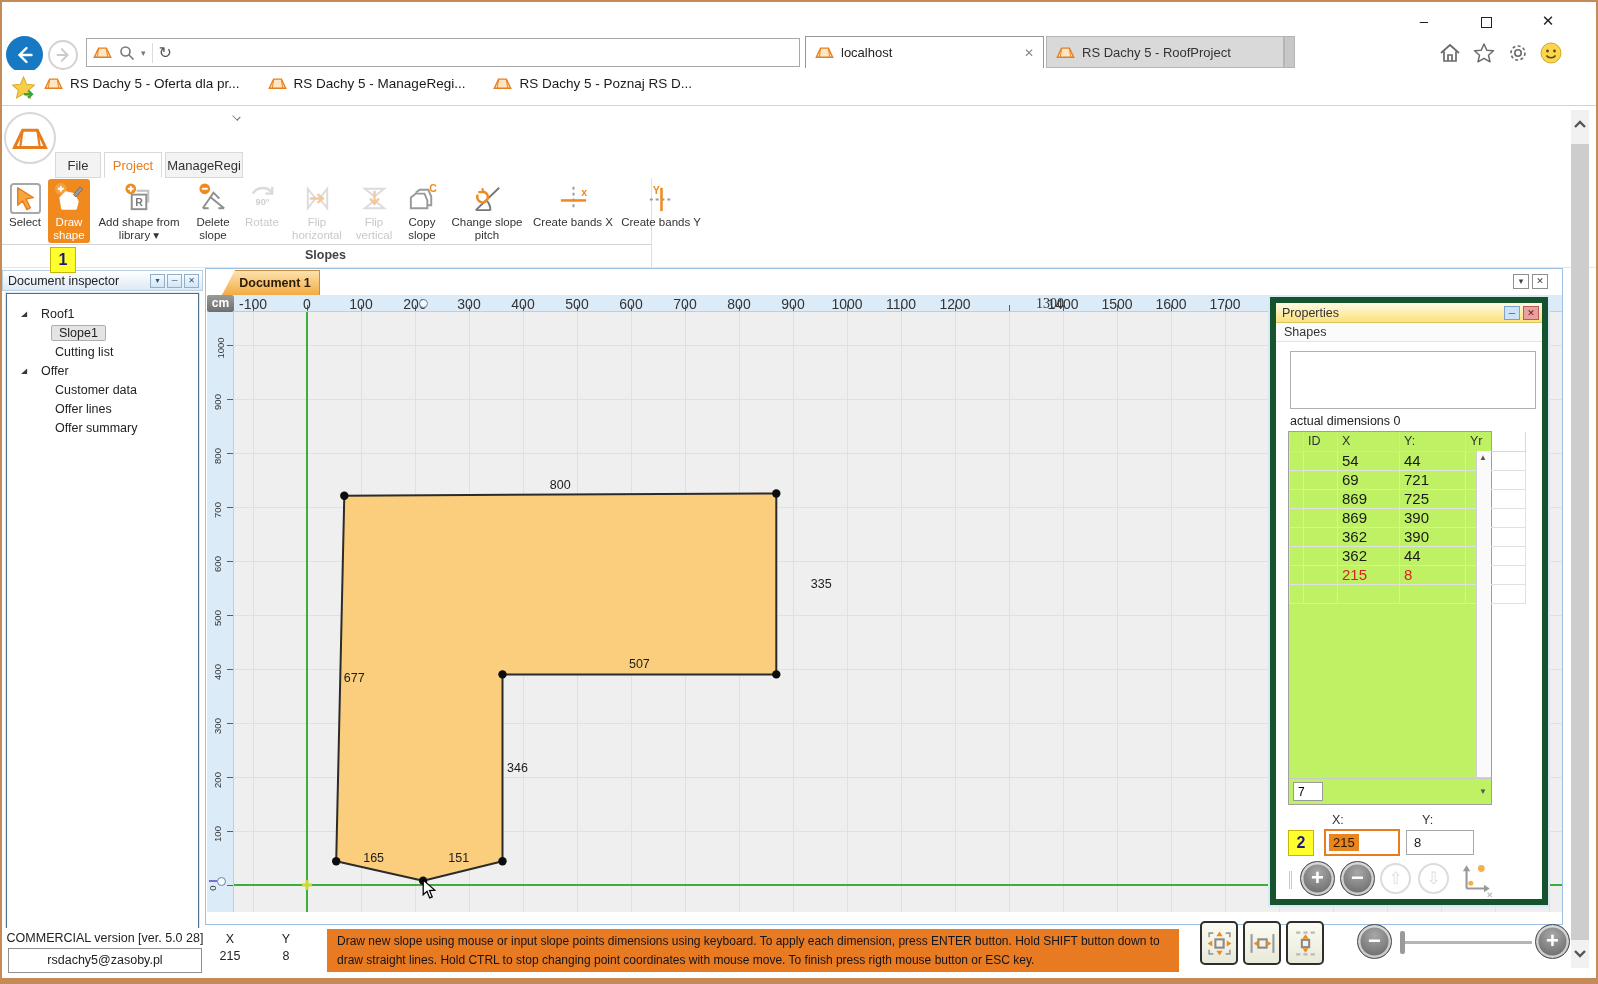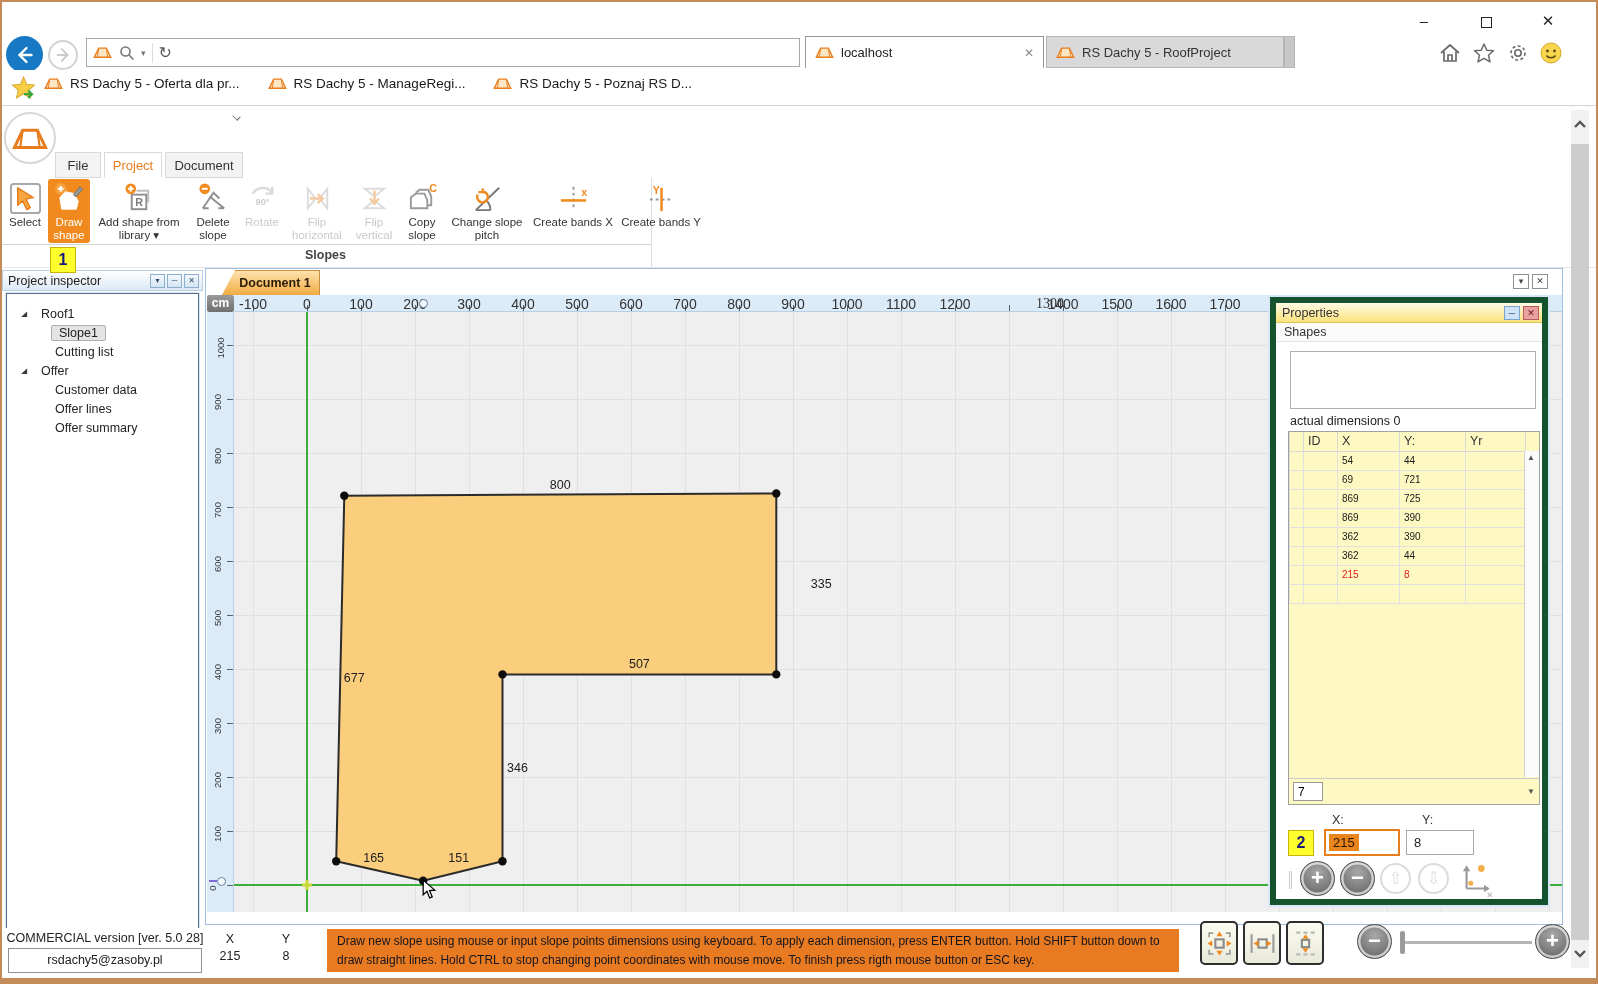--- a/index.html
+++ b/index.html
@@ -93,24 +93,24 @@
   
   .props { left:1270px; top:297px; width:278px; height:608px; background:#fff; border:6px solid #14532d; box-shadow:0 0 0 2px #d9e7f6; z-index:5; }
   .props-header { position:absolute; left:0; right:0; top:0; height:20px; background:linear-gradient(#fffbe6,#fbe27a); border-bottom:1px solid #dcc45e; display:flex; align-items:center; font-size:12.5px; color:#333; padding-left:6px; }
   .props-btns { margin-left:auto; display:flex; gap:3px; padding-right:3px; }
   .pbtn { width:16px; height:14px; font-size:9px; line-height:13px; text-align:center; }
   .pbtn.min { background:#cfe3f7; border:1px solid #7aa4cc; color:#2d4a66; }
   .pbtn.cls { background:#e9a0a0; border:1px solid #b85c5c; color:#6e1414; }
   .props-section { position:absolute; left:0; right:0; top:20px; height:19px; font-size:12.5px; color:#333; padding-left:8px; line-height:19px; background:#fbfbfb; border-bottom:1px solid #e4e4e4; }
   .shape-list { position:absolute; left:14px; top:48px; width:246px; height:58px; border:1px solid #b0b0b0; background:#fff; }
   .dims-label { position:absolute; left:14px; top:111px; font-size:12.5px; color:#222; }
-  .ptable-wrap { position:absolute; left:12px; top:128px; width:252px; height:374px; border:1px solid #a0a0a0; background:#fef9c3; }
+  .ptable-wrap { position:absolute; left:12px; top:128px; width:204px; height:374px; border:1px solid #a0a0a0; background:#bef264; }
   table.ptable { border-collapse:collapse; width:236px; table-layout:fixed; }
   .ptable th { font-weight:normal; text-align:left; font-size:12.5px; color:#333; border:1px solid #d8d8d8; border-top:none; height:19px; padding:0 4px; }
-  .ptable td { font-size:10px; color:#1a1a1a; border:1px solid #e0e0e0; height:19px; padding:0 4px; overflow:hidden; }
+  .ptable td { font-size:15px; color:#1a1a1a; border:1px solid #e0e0e0; height:19px; padding:0 4px; overflow:hidden; }
   .ptable .red td { color:#e02020; }
   .pt-scroll { position:absolute; right:0; top:19px; bottom:27px; width:15px; border-left:1px solid #d0d0d0; background:#fafafa; }
   .pt-up { position:absolute; top:2px; left:2px; font-size:8px; color:#555; }
   .pt-footer { position:absolute; left:0; right:0; bottom:0; height:26px; border-top:1px solid #c9c9c9; }
   .pt-input { position:absolute; left:4px; top:3px; width:30px; height:19px; border:1px solid #9a9a9a; font-size:12px; padding-left:4px; font-family:"Liberation Sans",sans-serif; }
   .pt-down { position:absolute; right:4px; top:8px; font-size:8px; color:#555; }
   .xy-label { position:absolute; font-size:12.5px; color:#333; }
   .badge2 { left:12px; top:527px; position:absolute; }
   .xinput { position:absolute; left:48px; top:526px; width:76px; height:27px; border:2px solid #e87d1e; background:#fff; display:flex; align-items:center; padding-left:3px; }
   .xinput span { background:#e8851e; color:#2b1600; font-size:13px; padding:1px 4px; }
@@ -269,21 +269,21 @@
       <svg width="36" height="25" viewBox="0 0 22 15">
         <path d="M1.5 13 L6.5 2.5 H15.5 L20.5 13 Z" fill="#fff" stroke="#e87d1e" stroke-width="1.8"></path>
         <path d="M6.5 2.5 L5 13 M15.5 2.5 L17 13" stroke="#e87d1e" stroke-width="1.3" fill="none"></path>
       </svg>
     </span>
   </div>
 <div class="abs qa-chev"></div>
 
 <div class="abs rtab" style="left:55px;width:46px;">File</div>
 <div class="abs rtab active" style="left:104px;width:58px;">Project</div>
-<div class="abs rtab" style="left:165px;width:78px;">Document</div>
+<div class="abs rtab" style="left:165px;width:78px;">ManageRegi</div>
 
 <div class="abs ribbon-group">
   <div id="toolbar">
       <div class="tb-btn" style="width: 42px;">
         <span class="icon">
           <svg viewBox="0 0 34 34">
             <rect x="2" y="2" width="30" height="30" rx="3" fill="#fff" stroke="#a8a8a8" stroke-width="2"></rect>
             <path d="M9 6 L25 16 L17.5 17.5 L22 26.5 L18.5 28.5 L14 19.5 L9 24 Z" fill="#f6a742" stroke="#e87d1e" stroke-width="1.5" stroke-linejoin="round"></path>
           </svg>
         </span>
@@ -392,21 +392,21 @@
         <div class="tb-label">Create bands Y</div>
       </div>
     </div>
   <div class="group-strip">Slopes</div>
 </div>
 <div class="abs ribbon-bottom"></div>
 <div class="abs step-badge badge1">1</div>
 
 <div class="abs inspector">
   <div class="insp-header">
-    <span>Project inspector</span>
+    <span>Document inspector</span>
     <span class="insp-btns">
       <span class="insp-btn">▾</span>
       <span class="insp-btn">─</span>
       <span class="insp-btn">✕</span>
     </span>
   </div>
   <div class="insp-box">
     <div id="tree">
         <div class="tree-row lvl0">
           <span class="tri">◢</span>

